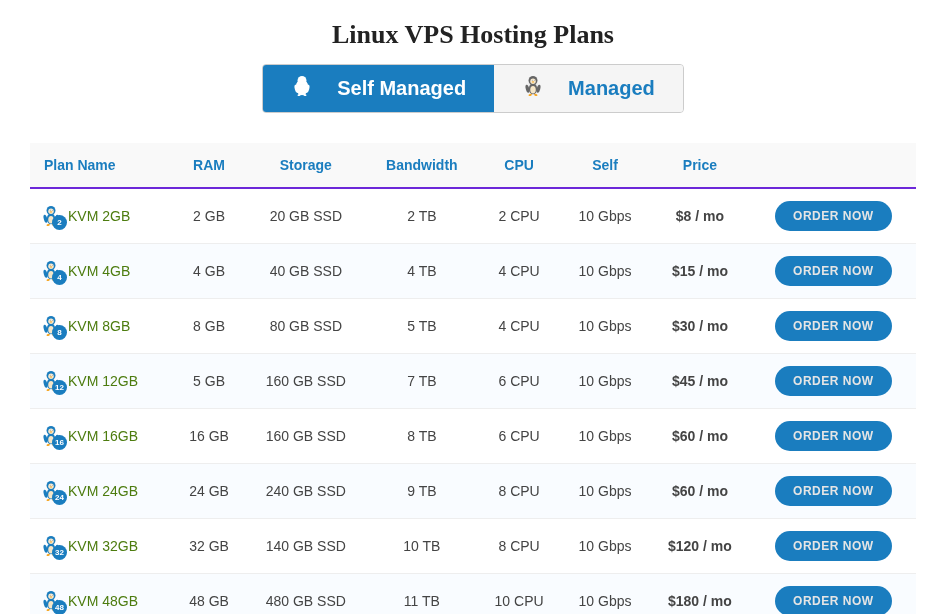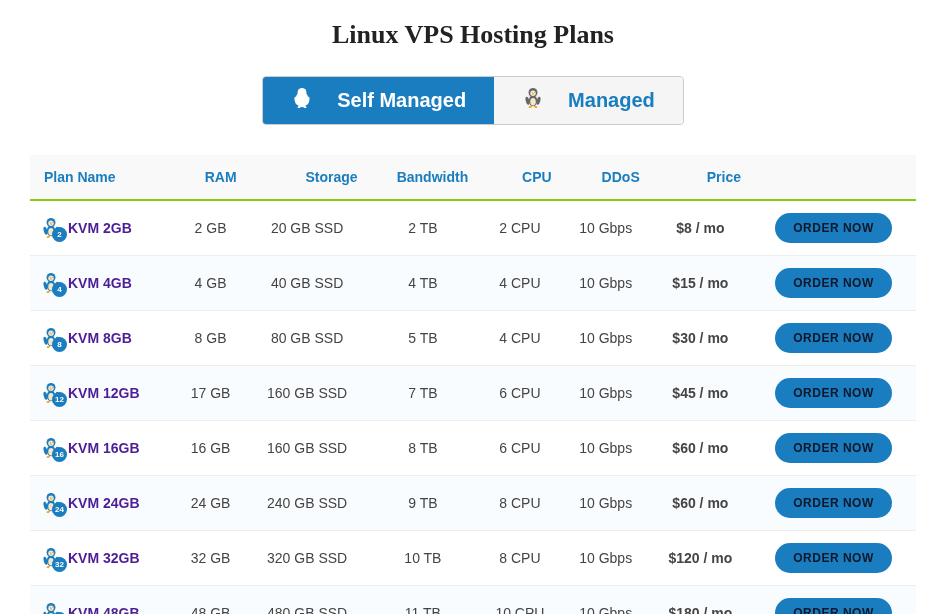--- a/index.html
+++ b/index.html
@@ -14,21 +14,21 @@
 
     .page-wrapper {
       padding: 20px 30px;
     }
 
     .page-title {
       text-align: center;
       font-size: 26px;
       font-weight: bold;
       color: #222;
-      margin-bottom: 26px;
+      margin-bottom: 14px;
       font-family: Georgia, serif;
     }
 
     .tabs-wrapper {
       display: flex;
       justify-content: center;
       margin-bottom: 30px;
     }
 
     .tab-bar {
@@ -66,29 +66,29 @@
       filter: brightness(10);
     }
 
     .table-wrapper {
       width: 100%;
       border-collapse: collapse;
     }
 
     .table-wrapper thead tr {
       background: #f9f9f9;
-      border-bottom: 2px solid #84cc16;
+      border-bottom: 2px solid #6d28d9;
     }
 
     .table-wrapper th {
       padding: 14px 10px;
       font-size: 14px;
       font-weight: 700;
       color: #1a7dbf;
-      text-align: right;
+      text-align: center;
     }
 
     .table-wrapper th:first-child {
       text-align: left;
       padding-left: 14px;
     }
 
     .table-wrapper tbody tr {
       border-bottom: 1px solid #eee;
     }
@@ -109,34 +109,34 @@
     }
 
     .plan-cell {
       display: flex;
       align-items: center;
       gap: 6px;
       text-align: left;
     }
 
     .plan-name-text {
-      font-weight: 700;
+      font-weight: 400;
       font-size: 14px;
-      color: #4c1d95;
+      color: #4d7c0f;
     }
 
     .price-cell {
       font-weight: 700;
       color: #333;
       font-size: 15px;
     }
 
     .order-btn {
       background: #1a7dbf;
-      color: #0f172a;
+      color: #e5e5e5;
       border: none;
       border-radius: 20px;
       padding: 8px 18px;
       font-size: 12px;
       font-weight: 700;
       cursor: pointer;
       white-space: nowrap;
       letter-spacing: 0.5px;
     }
 
@@ -232,21 +232,21 @@
   </div>
 
   <table class="table-wrapper">
     <thead>
       <tr>
         <th>Plan Name</th>
         <th>RAM</th>
         <th>Storage</th>
         <th>Bandwidth</th>
         <th>CPU</th>
-        <th>DDoS</th>
+        <th>Self</th>
         <th>Price</th>
         <th></th>
       </tr>
     </thead>
     <tbody id="table-body">
     <tr>
           <td>
     <div class="plan-cell">
       <div class="icon-container">
         <svg class="penguin-svg" viewBox="0 0 64 64" xmlns="http://www.w3.org/2000/svg">
@@ -358,21 +358,21 @@
           <ellipse cx="24" cy="58" rx="5" ry="3" fill="#f5a623" transform="rotate(-15,24,58)"></ellipse>
           <ellipse cx="40" cy="58" rx="5" ry="3" fill="#f5a623" transform="rotate(15,40,58)"></ellipse>
           <ellipse cx="16" cy="40" rx="5" ry="12" fill="#1a7dbf" transform="rotate(-15,16,40)"></ellipse>
           <ellipse cx="48" cy="40" rx="5" ry="12" fill="#1a7dbf" transform="rotate(15,48,40)"></ellipse>
         </svg>
         <span class="num-badge">12</span>
       </div>
       <span class="plan-name-text">KVM 12GB</span>
     </div>
   </td>
-          <td>17 GB</td>
+          <td>5 GB</td>
           <td>160 GB SSD</td>
           <td>7 TB</td>
           <td>6 CPU</td>
           <td>10 Gbps</td>
           <td class="price-cell">$45 / mo</td>
           <td><button class="order-btn">ORDER NOW</button></td>
         </tr>
         <tr>
           <td>
     <div class="plan-cell">
@@ -455,21 +455,21 @@
           <ellipse cx="40" cy="58" rx="5" ry="3" fill="#f5a623" transform="rotate(15,40,58)"></ellipse>
           <ellipse cx="16" cy="40" rx="5" ry="12" fill="#1a7dbf" transform="rotate(-15,16,40)"></ellipse>
           <ellipse cx="48" cy="40" rx="5" ry="12" fill="#1a7dbf" transform="rotate(15,48,40)"></ellipse>
         </svg>
         <span class="num-badge">32</span>
       </div>
       <span class="plan-name-text">KVM 32GB</span>
     </div>
   </td>
           <td>32 GB</td>
-          <td>320 GB SSD</td>
+          <td>140 GB SSD</td>
           <td>10 TB</td>
           <td>8 CPU</td>
           <td>10 Gbps</td>
           <td class="price-cell">$120 / mo</td>
           <td><button class="order-btn">ORDER NOW</button></td>
         </tr>
         <tr>
           <td>
     <div class="plan-cell">
       <div class="icon-container">

